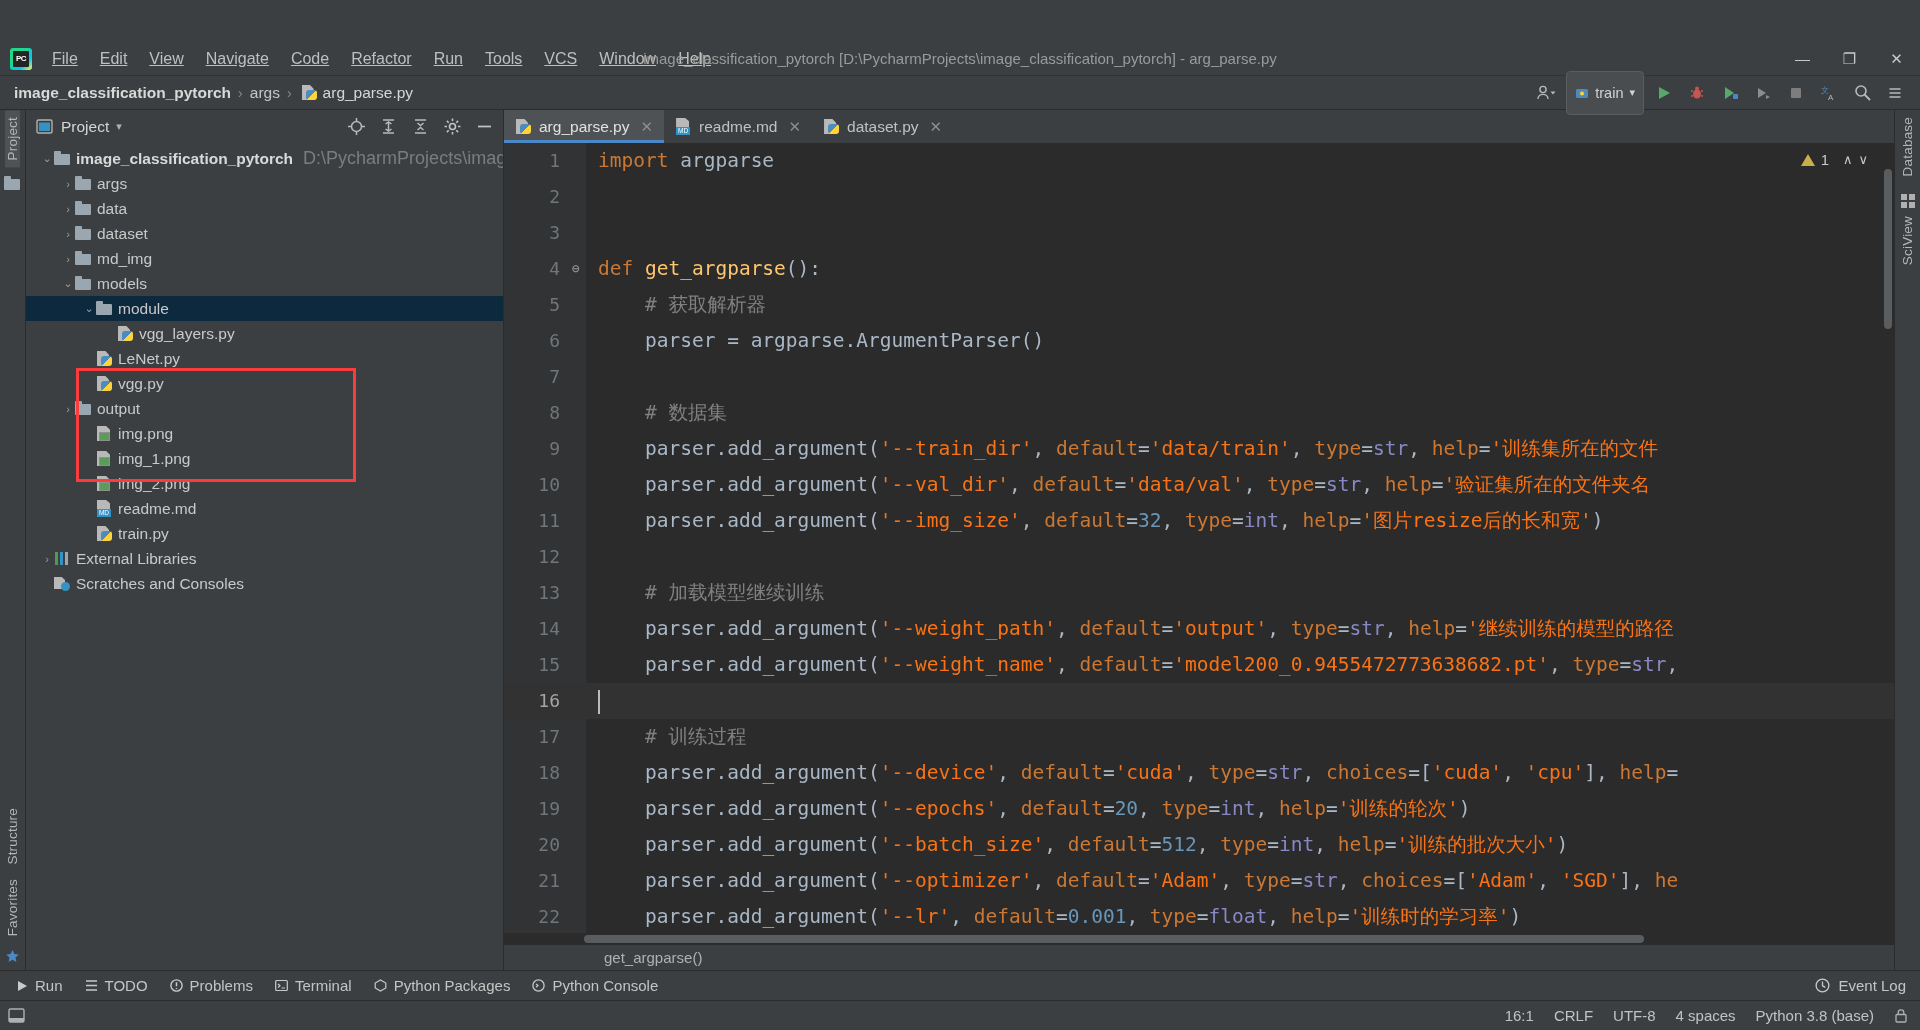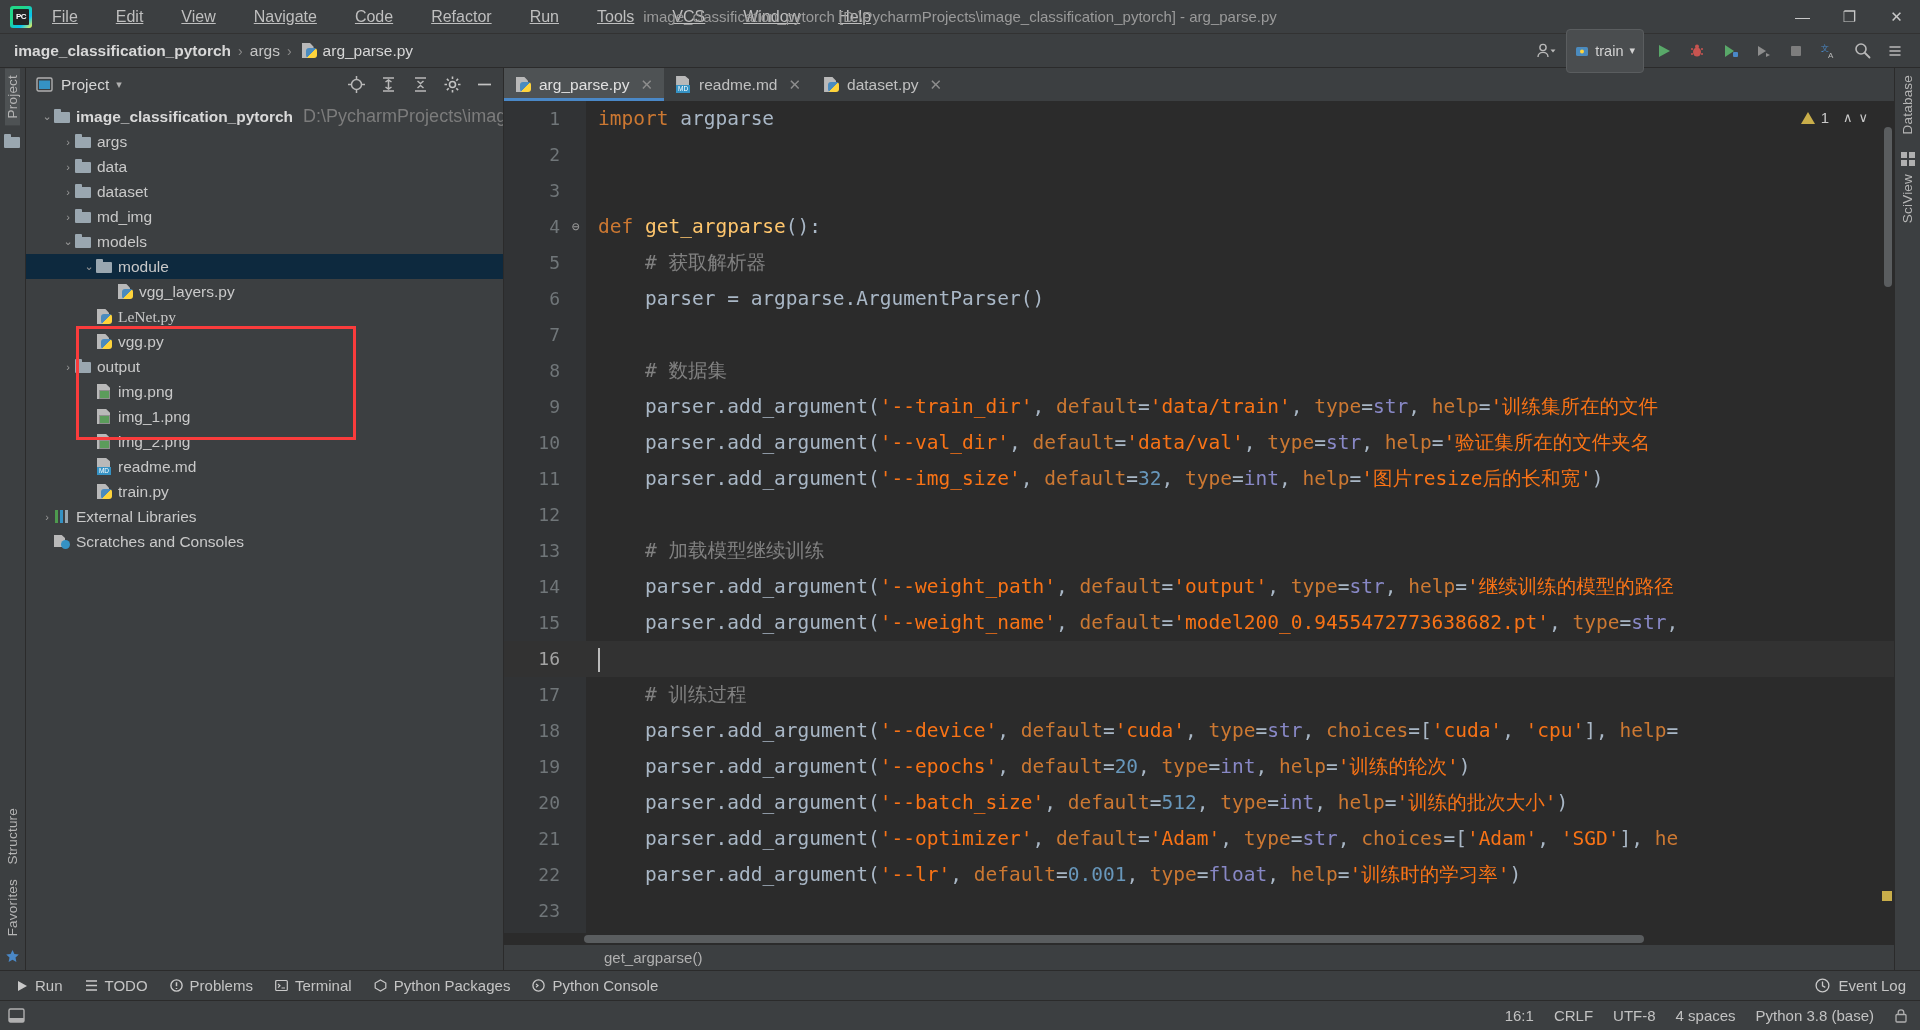--- a/index.html
+++ b/index.html
@@ -9,29 +9,29 @@
     font-family:"Liberation Sans", sans-serif;
     font-size:16px;
     color:#bbbbbb;
     -webkit-font-smoothing:antialiased;
   }
   .app { width:1920px; height:1030px; display:flex; flex-direction:column; }
 
   
   .titlebar {
     height:34px; background:#3c3f41; display:flex; align-items:center;
-    flex:0 0 34px; position:relative; border-bottom:1px solid #323232;
+    flex:0 0 34px; position:relative; border-bottom:1px solid #323232;margin-top:42px;
   }
   .pc-logo { width:22px; height:22px; margin:0 9px 0 10px; position:relative; flex:0 0 22px; }
   .pc-logo .sq { position:absolute; inset:0; border-radius:3px;
      background:linear-gradient(135deg,#21d789 0%,#21d789 35%,#07c3f2 70%,#fcf84a 100%); }
   .pc-logo .inner { position:absolute; left:3px; top:3px; right:3px; bottom:3px;
      background:#232525; border-radius:1px; color:#fff; font-size:8px;
      display:flex; align-items:center; justify-content:center; font-weight:bold; letter-spacing:-.5px;}
-  .menubar { display:flex; align-items:center; gap:16px; }
+  .menubar { display:flex; align-items:center; gap:0px; }
   .menubar .mi {
     padding:4px 11px; font-size:16px; color:#bfbfbf; cursor:default; line-height:20px;
   }
   .menubar .mi u { text-decoration:underline; }
   .win-title {
     position:absolute; left:0; right:0; text-align:center;
     font-size:15px; color:#9a9a9a; pointer-events:none;
   }
   .wbtns { margin-left:auto; display:flex; align-items:center; height:34px; z-index:3;}
   .wbtn { width:47px; height:34px; display:flex; align-items:center; justify-content:center;
@@ -377,21 +377,21 @@
           <div class="row sel" style="padding-left: 56px;">
             <span class="arrow">⌄</span>
             <span class="ico folder"></span>
             <span class="nm">module</span>
           </div>
           <div class="row" style="padding-left: 77px;">
             <span class="arrow"></span>
             <span class="ico py"></span>
             <span class="nm">vgg_layers.py</span>
           </div>
-          <div class="row" style="padding-left: 56px; font-family: Liberation Serif, serif;">
+          <div class="row" style="padding-left: 56px;">
             <span class="arrow"></span>
             <span class="ico py"></span>
             <span class="nm">LeNet.py</span>
           </div>
           <div class="row" style="padding-left: 56px;">
             <span class="arrow"></span>
             <span class="ico py"></span>
             <span class="nm">vgg.py</span>
           </div>
           <div class="row" style="padding-left: 35px;">

